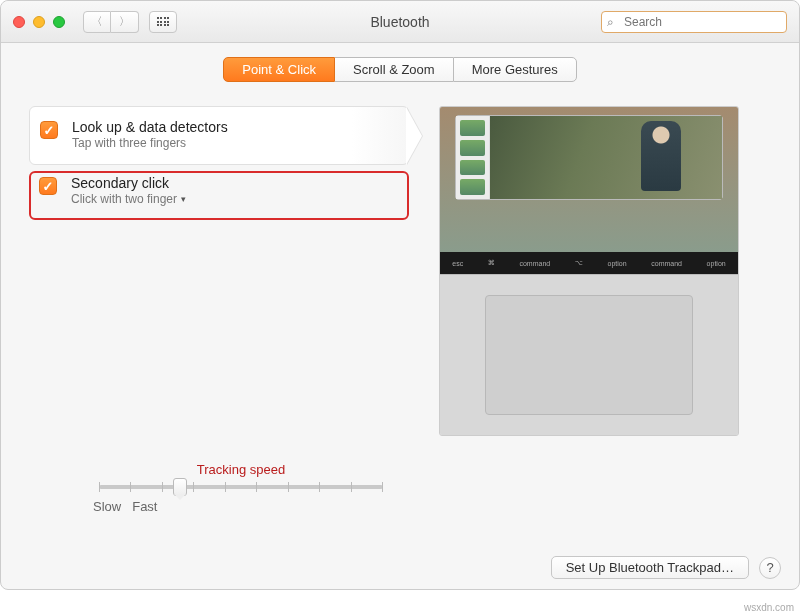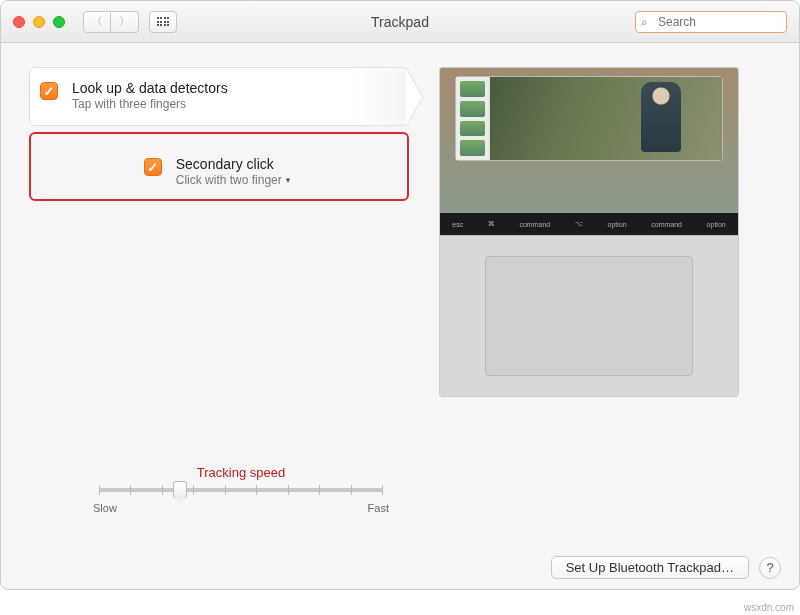--- a/index.html
+++ b/index.html
@@ -21,35 +21,35 @@
   .dot.green { background: #28c840; border: 0.5px solid #1fa232; }
   .nav-group { display: flex; margin-left: 18px; }
   .nav-btn { width: 28px; height: 22px; background: linear-gradient(#fff,#f0f0f0); border: 1px solid #c8c8c8; display: flex; align-items: center; justify-content: center; font-size: 11px; color: #888; }
   .nav-btn:first-child { border-radius: 4px 0 0 4px; }
   .nav-btn:last-child { border-radius: 0 4px 4px 0; border-left: none; }
   .grid-btn { width: 28px; height: 22px; margin-left: 10px; background: linear-gradient(#fff,#f0f0f0); border: 1px solid #c8c8c8; border-radius: 4px; display: flex; align-items: center; justify-content: center; }
   .grid-icon { display: grid; grid-template-columns: repeat(4,2px); grid-template-rows: repeat(3,2px); gap: 1.5px; }
   .grid-icon span { background: #555; width: 2px; height: 2px; }
   .win-title { position: absolute; left: 50%; transform: translateX(-50%); font-size: 14px; color: #4a4a4a; }
   .search-wrap { margin-left: auto; position: relative; }
-  .search { width: 152px; height: 22px; border: 1.5px solid #e0a968; border-radius: 4px; padding: 0 6px 0 22px; background: #fff; font-size: 12px; color: #333; outline: none; }
+  .search { width: 186px; height: 22px; border: 1.5px solid #e0a968; border-radius: 4px; padding: 0 6px 0 22px; background: #fff; font-size: 12px; color: #333; outline: none; }
   .search-icon { position: absolute; left: 6px; top: 50%; transform: translateY(-50%); font-size: 12px; color: #888; pointer-events: none; }
   .tabs { display: flex; justify-content: center; margin-top: 14px; }
   .tab { padding: 4px 18px; font-size: 13px; border: 1px solid #bbb; background: linear-gradient(#fff,#f4f4f4); color: #333; cursor: pointer; }
   .tab.active { background: linear-gradient(#ff9b3c,#ff7a1e); color: #fff; border-color: #e07018; }
   .tab:first-child { border-radius: 5px 0 0 5px; }
   .tab:nth-child(2) { border-left: none; border-right: none; }
   .tab:last-child { border-radius: 0 5px 5px 0; }
 
   .body-area { display: flex; padding: 24px 28px 0 28px; gap: 30px; }
   .options { width: 380px; display: flex; flex-direction: column; gap: 6px; }
   .opt { display: flex; align-items: flex-start; gap: 14px; padding: 12px 14px 14px 10px; border-radius: 6px; position: relative; }
   .opt.selected { background: linear-gradient(to right,#fff 0%,#fff 85%,#f6f6f6 100%); border: 1px solid #e0e0e0; }
   .opt.selected::after { content:""; position:absolute; right:-14px; top:50%; transform:translateY(-50%); width:0; height:0; border-top:29px solid transparent; border-bottom:29px solid transparent; border-left:16px solid #fff; filter: drop-shadow(1px 0 0 #e0e0e0); }
-  .opt.boxed { border: 2.5px solid #d92b2b; padding: 22px 12px 12px 8px; justify-content: center; }
+  .opt.boxed { border: 2.5px solid #d92b2b; padding: 2px 12px 12px 8px; }
   .chk { width: 18px; height: 18px; border: 1px solid #c7c7c7; border-radius: 4px; background: #fff; display: flex; align-items: center; justify-content: center; flex-shrink: 0; margin-top: 2px; }
   .chk.checked { background: linear-gradient(#ff9b3c,#ff7a1e); border-color: #e07018; }
   .chk.checked::after { content:"✓"; color:#fff; font-size:13px; font-weight:bold; }
   .opt-title { font-size: 14px; color: #222; }
   .opt-sub { font-size: 12px; color: #777; margin-top: 1px; display:flex; align-items:center; gap:4px; }
   .chev { font-size: 9px; color: #555; }
 
   .preview { width: 300px; height: 330px; border: 1px solid #ccc; border-radius: 3px; background: #e8e8e8; overflow: hidden; display: flex; flex-direction: column; }
   .pv-screen { flex: 1; background: linear-gradient(#a48b6f,#8a9c8c); position: relative; padding: 6px; }
   .pv-finder { background: #f4f4f4; border: 1px solid #bbb; border-radius: 4px; width: 94%; height: 64%; margin: 2px auto; display:flex; }
@@ -61,21 +61,21 @@
   .pv-trackpad { flex: 1.2; background: #d8d8d8; border-top: 1px solid #bbb; display:flex; align-items:center; justify-content:center; }
   .pv-tp-surface { width:70%; height:75%; background:#cfcfcf; border:1px solid #b8b8b8; border-radius:4px; }
 
   .tracking { position: absolute; left: 90px; bottom: 75px; width: 300px; text-align: center; }
   .tracking-label { font-size: 13px; color: #b91c1c; margin-bottom: 8px; }
   .slider-track { position: relative; height: 4px; background: #c9c9c9; border-radius: 2px; margin: 8px 8px 4px 8px; }
   .ticks { position:absolute; top:-3px; left:0; right:0; display:flex; justify-content:space-between; }
   .tick { width:1px; height:10px; background:#bbb; }
   .slider-thumb { position:absolute; top:-7px; left:26%; width:14px; height:18px; background:linear-gradient(#fff,#eee); border:1px solid #bbb; border-radius:3px; }
   .slider-thumb::after { content:""; position:absolute; bottom:-5px; left:50%; transform:translateX(-50%); border-left:6px solid transparent; border-right:6px solid transparent; border-top:6px solid #eee; }
-  .slider-ends { display:flex; justify-content:space-between; font-size:11px; color:#666; margin-top:10px; padding: 0 2px; gap: 11px; }
+  .slider-ends { display:flex; font-size:13px; color:#666; margin-top:10px; padding: 0 2px; gap: 11px; }
 
   .footer { position:absolute; bottom:10px; right:18px; display:flex; align-items:center; gap:10px; }
   .setup-btn { padding: 3px 14px; background: linear-gradient(#fff,#f3f3f3); border:1px solid #c7c7c7; border-radius:5px; font-size:13px; color:#333; }
   .help-btn { width:22px; height:22px; border-radius:50%; background:linear-gradient(#fff,#f3f3f3); border:1px solid #c7c7c7; display:flex; align-items:center; justify-content:center; font-size:13px; color:#555; }
 
   .watermark { position:absolute; bottom:2px; right:6px; font-size:10px; color:#aaa; }
 </style>
 </head>
 <body>
 
@@ -100,27 +100,32 @@
         <span></span>
           <span></span>
           <span></span>
           <span></span>
         <span></span>
           <span></span>
           <span></span>
           <span></span>
       </div>
     </div>
-    <div class="win-title">Trackpad</div>
+    <div class="win-title">Bluetooth</div>
     <div class="search-wrap">
       <span class="search-icon">⌕</span>
       <input class="search" type="text" placeholder="Search" style="">
     </div>
   </div>
 
+  <div class="tabs">
+    <div class="tab active">Point &amp; Click</div>
+    <div class="tab">Scroll &amp; Zoom</div>
+    <div class="tab">More Gestures</div>
+  </div>
 
   <div class="body-area">
 
     <div class="options">
 
       <div class="opt selected">
         <div class="chk checked"></div>
         <div>
           <div class="opt-title">Look up &amp; data detectors</div>
           <div class="opt-sub">Tap with three fingers</div>

